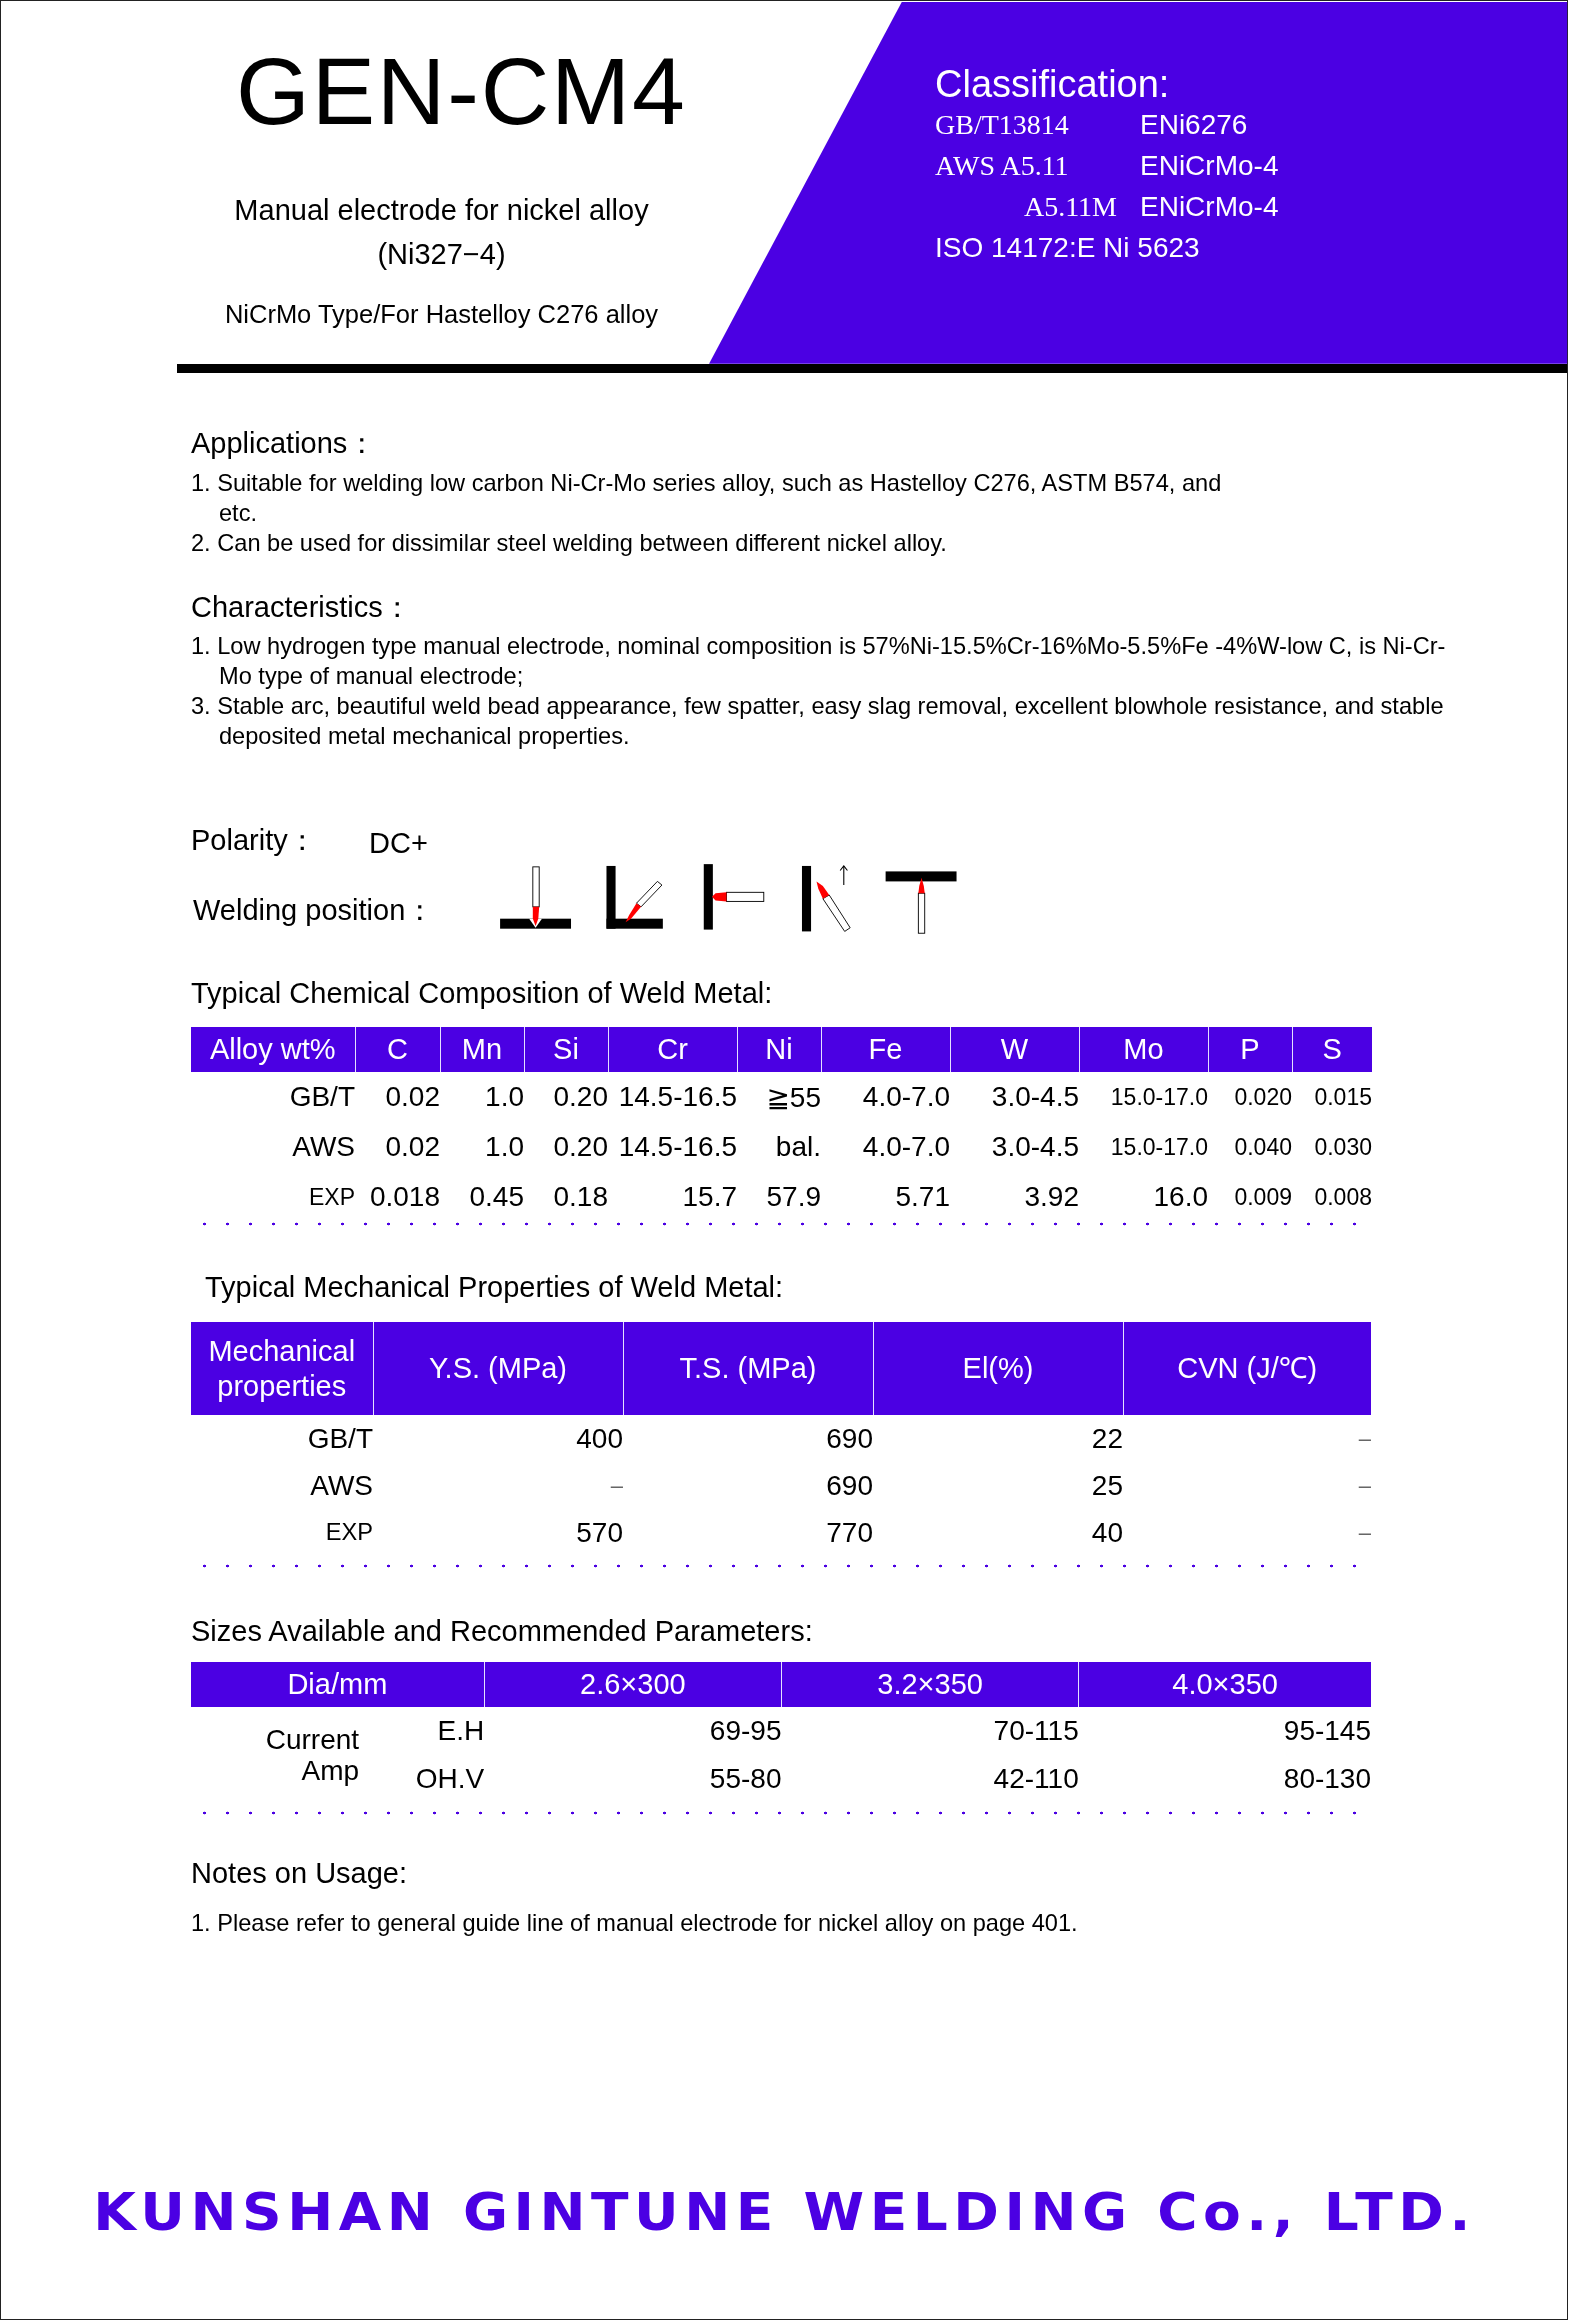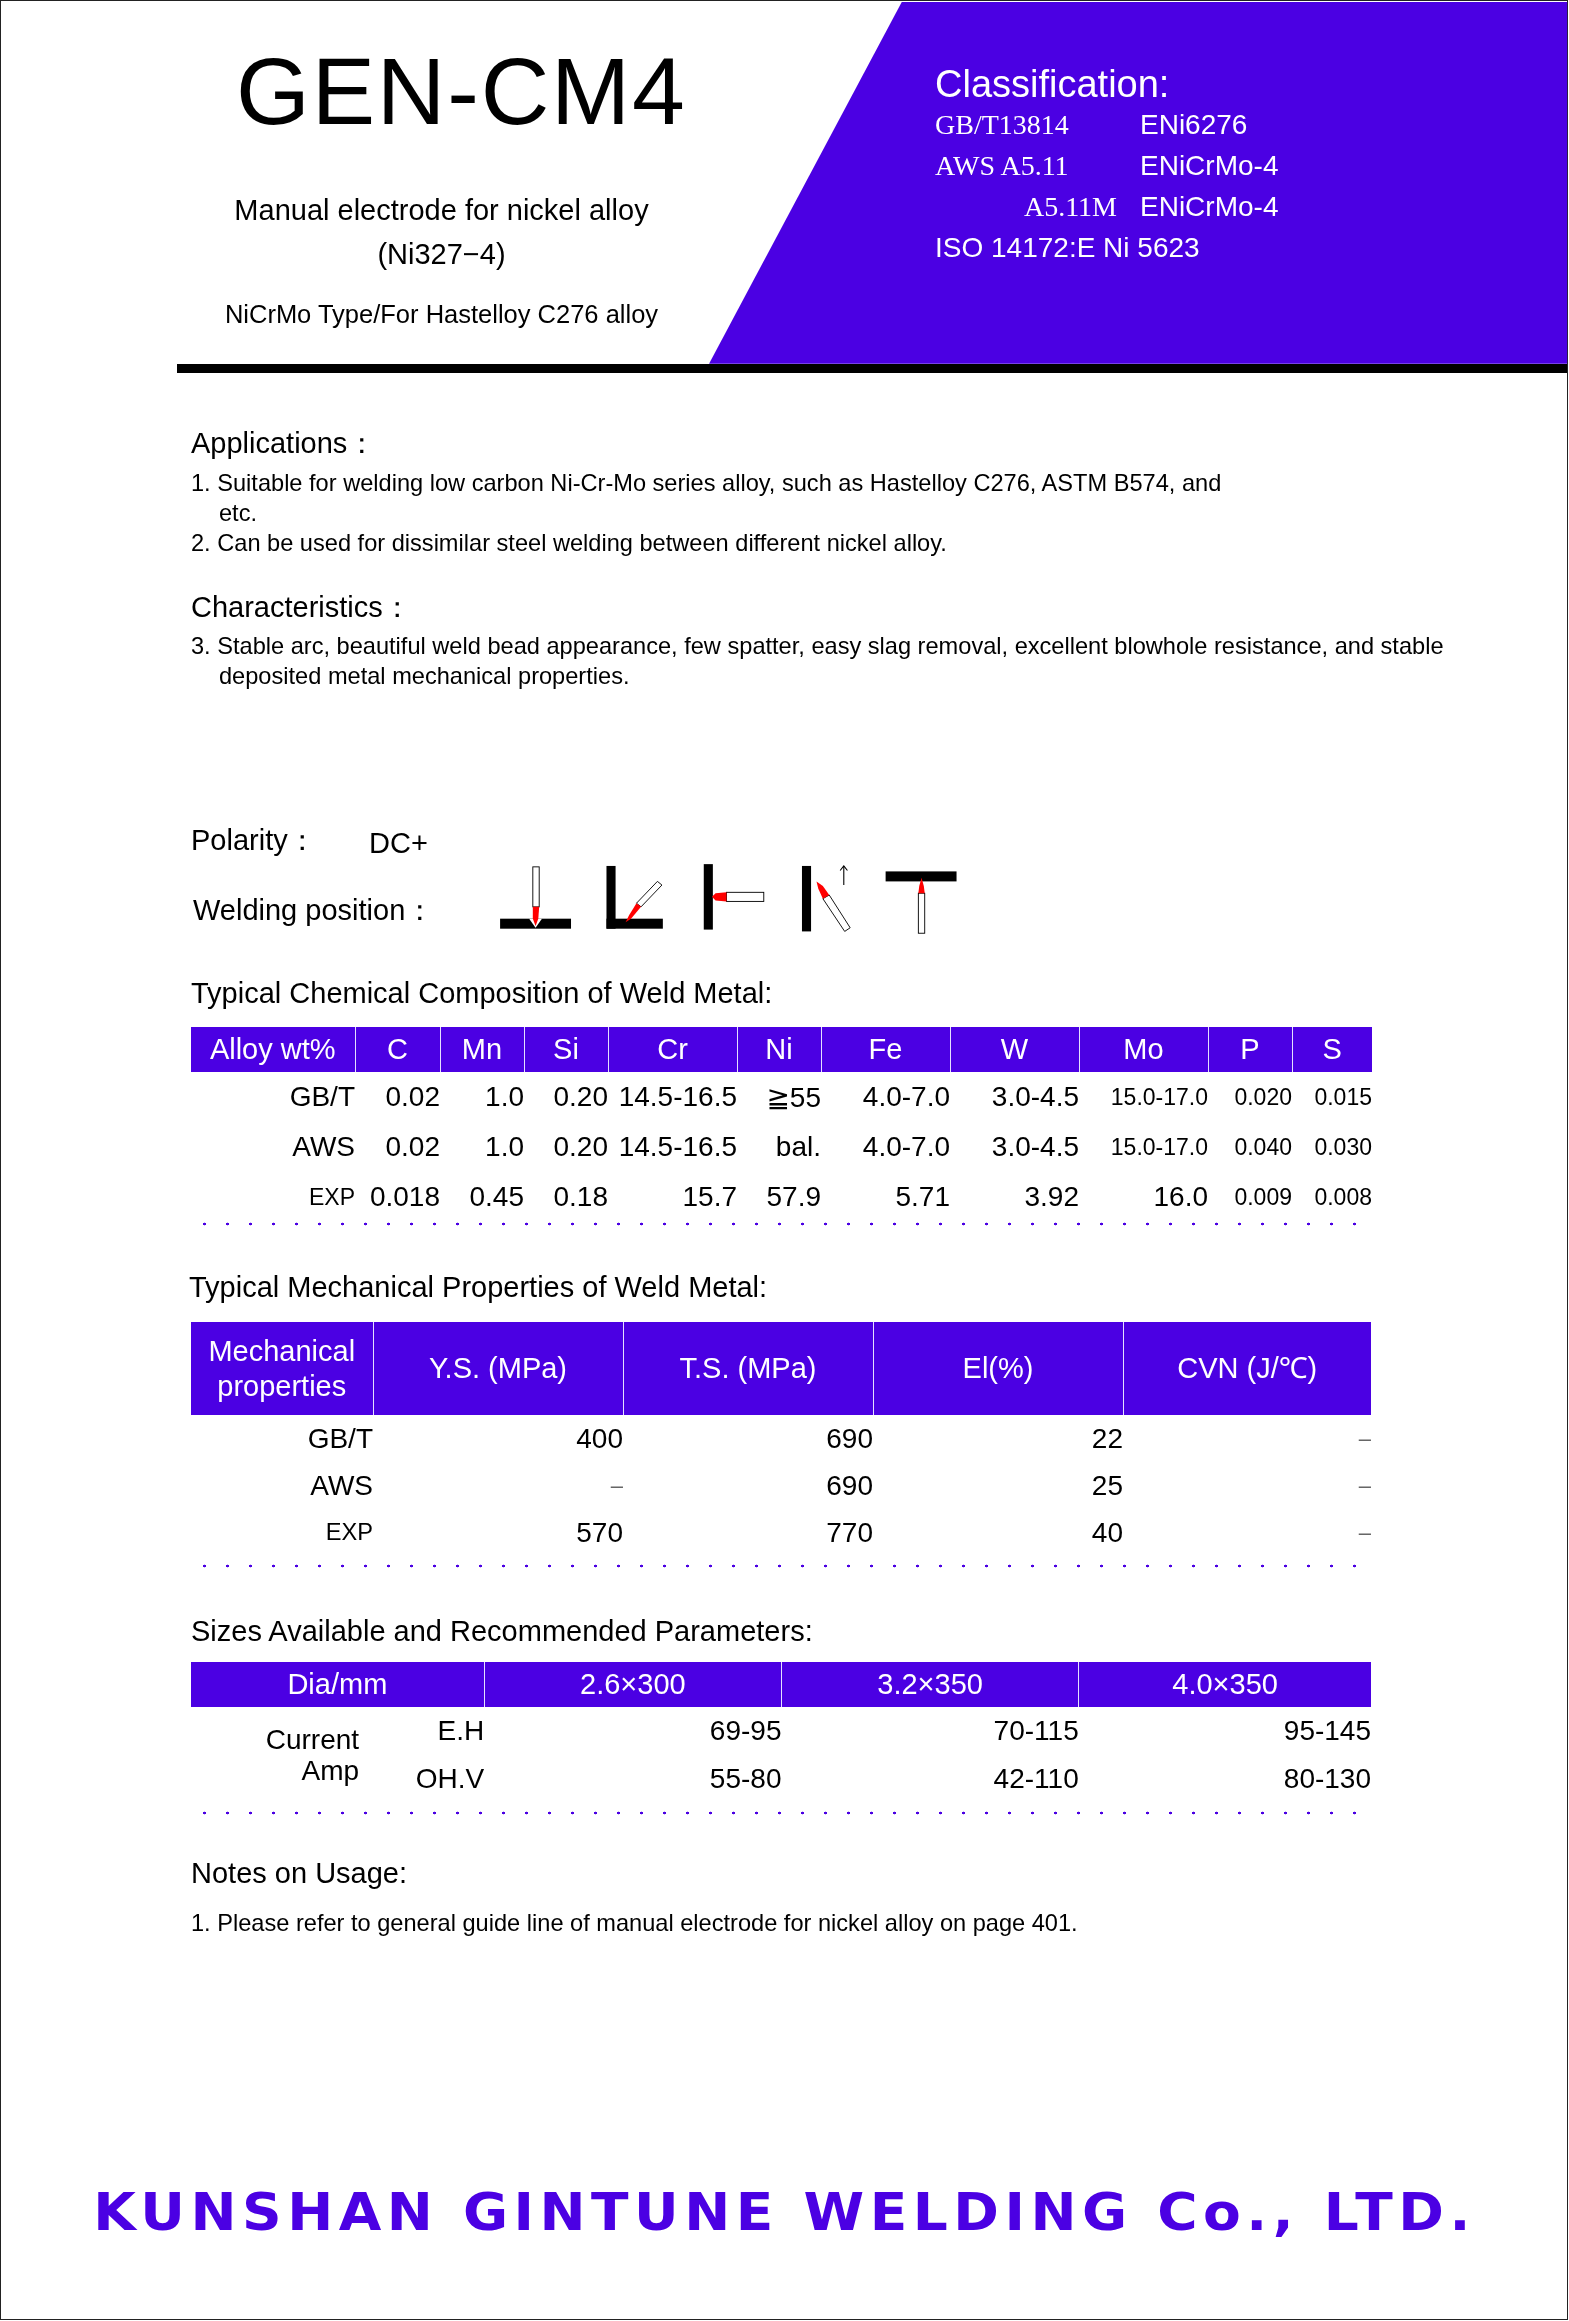--- a/index.html
+++ b/index.html
@@ -80,20 +80,21 @@
 </div>
 
 <div class="h2" style="top:429px">Applications：</div>
 <div class="p" style="top:468px; width:1055px">
   <div class="li">1. Suitable for welding low carbon Ni-Cr-Mo series alloy, such as Hastelloy C276, ASTM B574, and etc.</div>
   <div class="li">2. Can be used for dissimilar steel welding between different nickel alloy.</div>
 </div>
 
 <div class="h2" style="top:593px">Characteristics：</div>
 <div class="p" style="top:631px; width:1273px">
+  <div class="li">1. Low hydrogen type manual electrode, nominal composition is 57%Ni-15.5%Cr-16%Mo-5.5%Fe -4%W-low C, is Ni-Cr-Mo type of manual electrode;</div>
   <div class="li">3. Stable arc, beautiful weld bead appearance, few spatter, easy slag removal, excellent blowhole resistance, and stable deposited metal mechanical properties.</div>
 </div>
 
 <div class="h2" style="top:826px">Polarity：</div>
 <div class="pol-val">DC+</div>
 
 <div class="h2" style="top:896px; left:193px">Welding position：</div>
 <div class="icons">
   <svg width="491" height="91" viewBox="0 0 540 100">
 
@@ -200,21 +201,21 @@
       <td>5.71</td>
       <td>3.92</td>
       <td>16.0</td>
       <td class="small">0.009</td>
       <td class="small">0.008</td>
     </tr>
   </tbody>
 </table>
 <div class="dots" style="top:1222px"></div>
 
-<div class="h2" style="top:1273px; left:189px">Typical Mechanical Properties of Weld Metal:</div>
+<div class="h2" style="top:1273px; left:205px">Typical Mechanical Properties of Weld Metal:</div>
 <table class="mech" style="top:1322px; width:1180px">
   <colgroup>
     <col style="width:182px">
       <col style="width:250px">
       <col style="width:250px">
       <col style="width:250px">
       <col style="width:248px">
   </colgroup>
   <thead>
     <tr>

